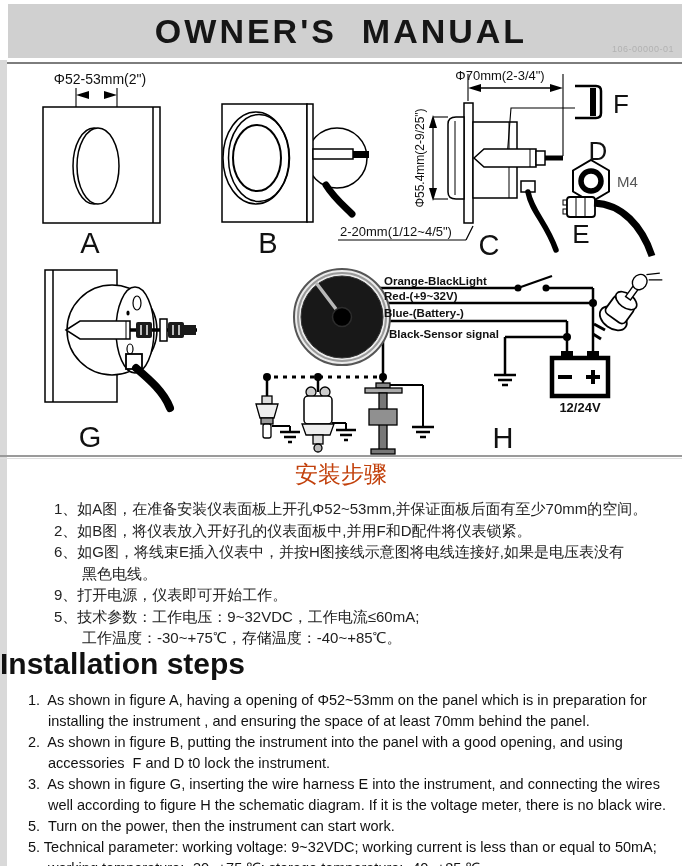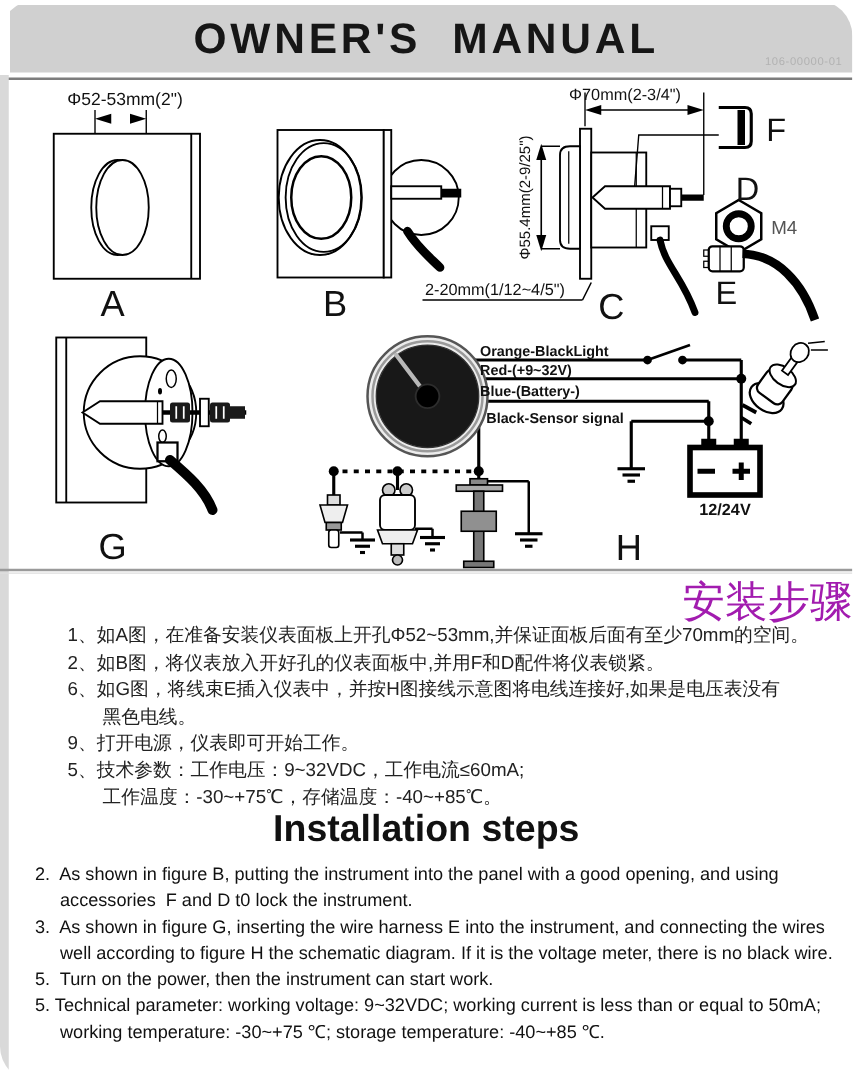--- a/index.html
+++ b/index.html
@@ -1,29 +1,29 @@
 <!DOCTYPE html>
 <html><head>
 <meta charset="utf-8">
 <style>
   html,body{margin:0;padding:0;background:#fff;}
   .page{position:relative;width:682px;height:866px;background:#ffffff;overflow:hidden;
-        font-family:"Liberation Sans",sans-serif;color:#1a1a1a;border-radius:29px;}
+        font-family:"Liberation Sans",sans-serif;color:#1a1a1a;}
   .scan-strip{position:absolute;left:0;top:60px;width:7px;height:806px;background:#d9d9d9;}
   .header-bar{position:absolute;left:8px;top:4px;right:0;height:54px;background:#d0d0d0;}
   .header-title{position:absolute;left:0;right:0;top:12px;text-align:center;
         font-size:34px;font-weight:bold;letter-spacing:3px;color:#161616;white-space:pre;}
   .doc-code{position:absolute;right:8px;top:44px;font-size:9px;color:#b2b2b2;letter-spacing:.5px;text-align:center;}
   .header-rule{position:absolute;left:0;right:0;top:62px;height:0;border-top:2px solid #7d7d7d;}
   .diagram-svg{position:absolute;left:0;top:66px;}
   .section-rule{position:absolute;left:0;right:0;top:455px;height:1px;border-top:2px solid #9a9a9a;border-bottom:1px solid #dedede;}
-  .cn-title{position:absolute;left:0;right:0;top:459px;text-align:right;font-size:34px;color:#a21caf;}
+  .cn-title{position:absolute;left:0;right:0;top:459px;text-align:center;font-size:23px;color:#c2410c;}
   .cn-list{position:absolute;left:30px;right:14px;top:498px;font-size:15px;line-height:21.5px;color:#222;}
   .cn-list .li{padding-left:28px;text-indent:-28px;white-space:pre-wrap;margin-left:24px;}
-  .en-title{position:absolute;left:0;right:0;top:647px;text-align:center;font-size:30px;font-weight:bold;color:#111;}
+  .en-title{position:absolute;left:0;right:0;top:647px;text-align:left;font-size:30px;font-weight:bold;color:#111;}
   .en-list{position:absolute;left:28px;right:12px;top:690px;font-size:14.5px;line-height:21px;color:#111;}
   .en-list .li{padding-left:20px;text-indent:-20px;white-space:pre-wrap;}
   svg text{font-family:"Liberation Sans",sans-serif;fill:#111;}
   .dim{font-size:13px;}
   .dimA{font-size:14px;}
   .figletter{font-size:29px;}
   .wirelabel{font-size:11.5px;font-weight:bold;}
   .battlabel{font-size:13px;font-weight:bold;}
   .m4{font-size:15px;fill:#555;}
 </style>
@@ -279,18 +279,19 @@
     <div class="li">2、如B图，将仪表放入开好孔的仪表面板中,并用F和D配件将仪表锁紧。</div>
     <div class="li">6、如G图，将线束E插入仪表中，并按H图接线示意图将电线连接好,如果是电压表没有
 黑色电线。</div>
     <div class="li">9、打开电源，仪表即可开始工作。</div>
     <div class="li">5、技术参数：工作电压：9~32VDC，工作电流≤60mA;
 工作温度：-30~+75℃，存储温度：-40~+85℃。</div>
   </div>
 
   <div class="en-title">Installation steps</div>
   <div class="en-list">
+    <div class="li">1.  As shown in figure A, having a opening of Φ52~53mm on the panel which is in preparation for installing the instrument , and ensuring the space of at least 70mm behind the panel.</div>
     <div class="li">2.  As shown in figure B, putting the instrument into the panel with a good opening, and using accessories  F and D t0 lock the instrument.</div>
     <div class="li">3.  As shown in figure G, inserting the wire harness E into the instrument, and connecting the wires  well according to figure H the schematic diagram. If it is the voltage meter, there is no black wire.</div>
     <div class="li">5.  Turn on the power, then the instrument can start work.</div>
     <div class="li">5. Technical parameter: working voltage: 9~32VDC; working current is less than or equal to 50mA; working temperature: -30~+75 ℃; storage temperature: -40~+85 ℃.</div>
   </div>
 </div>
 
 </body></html>

